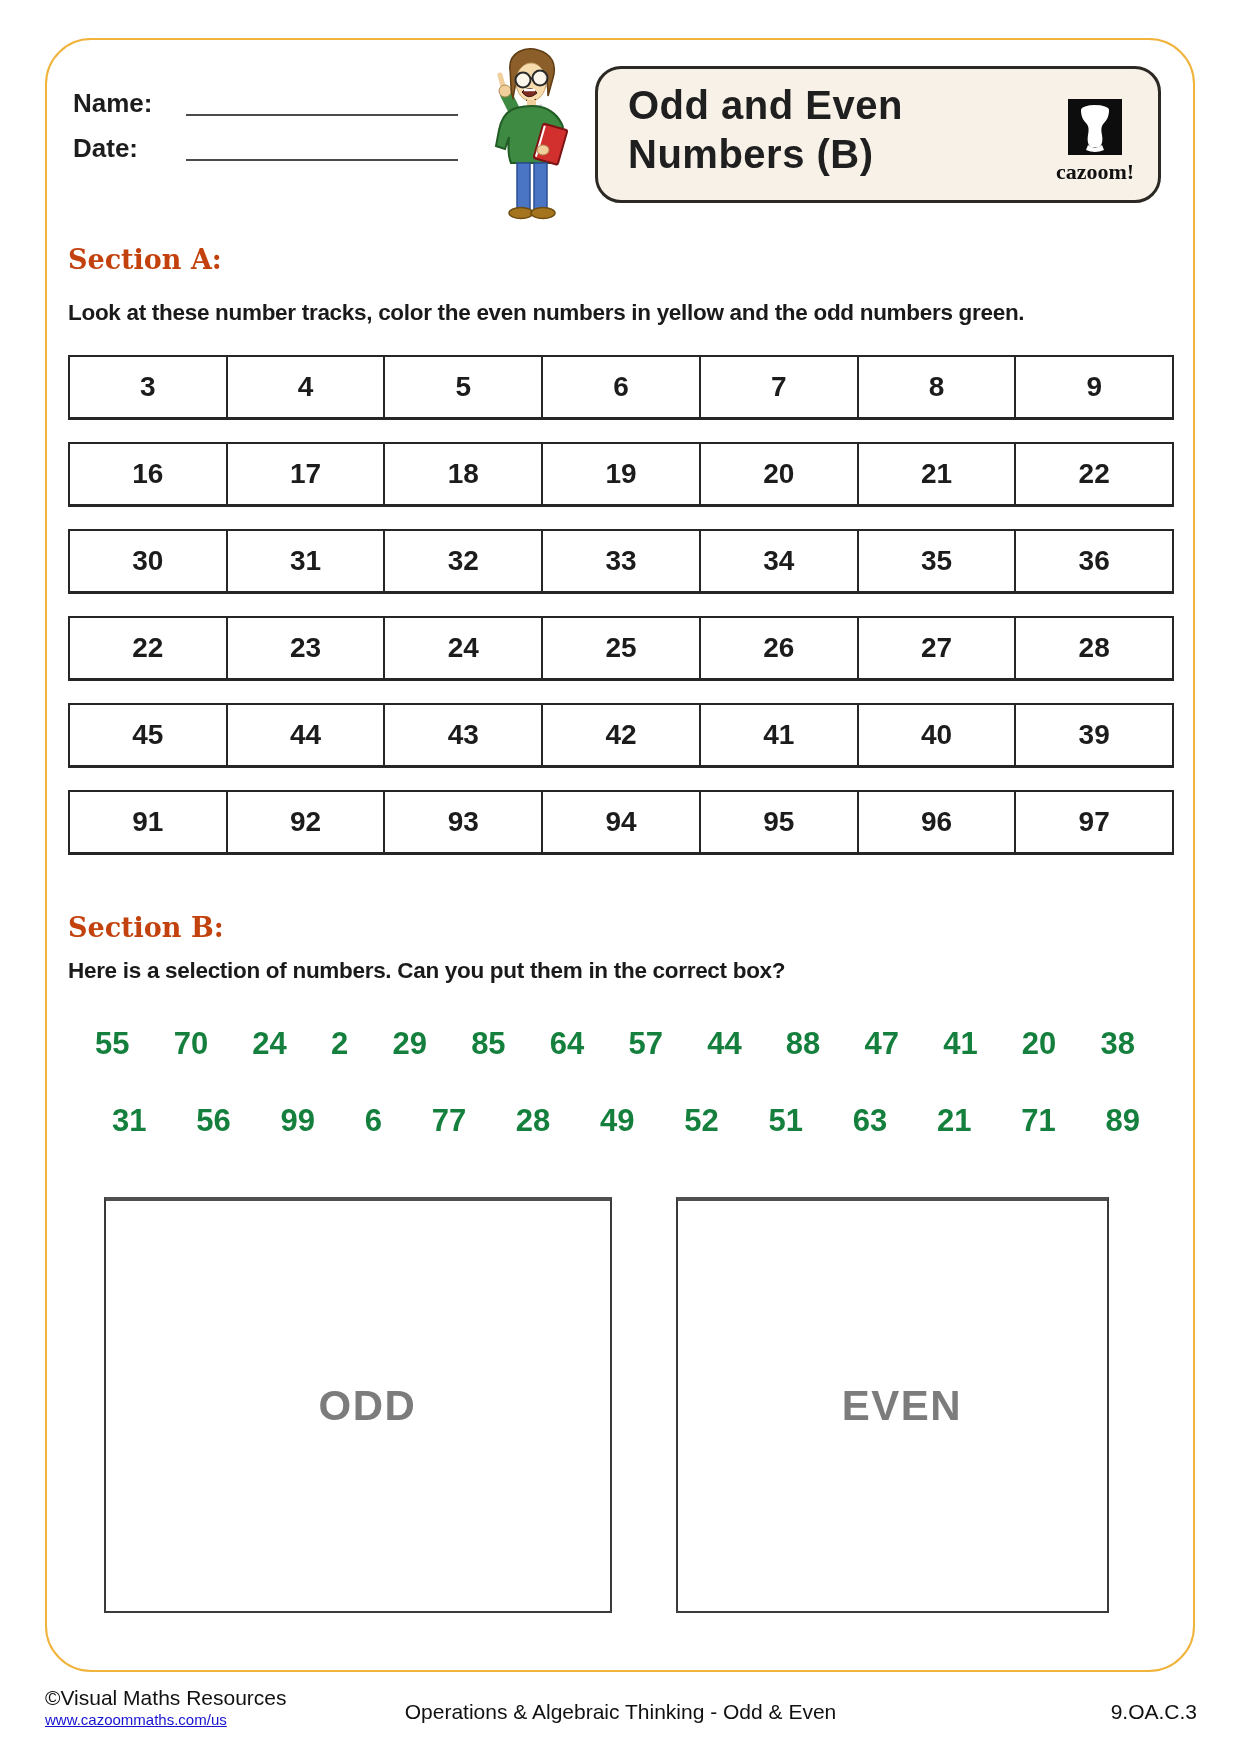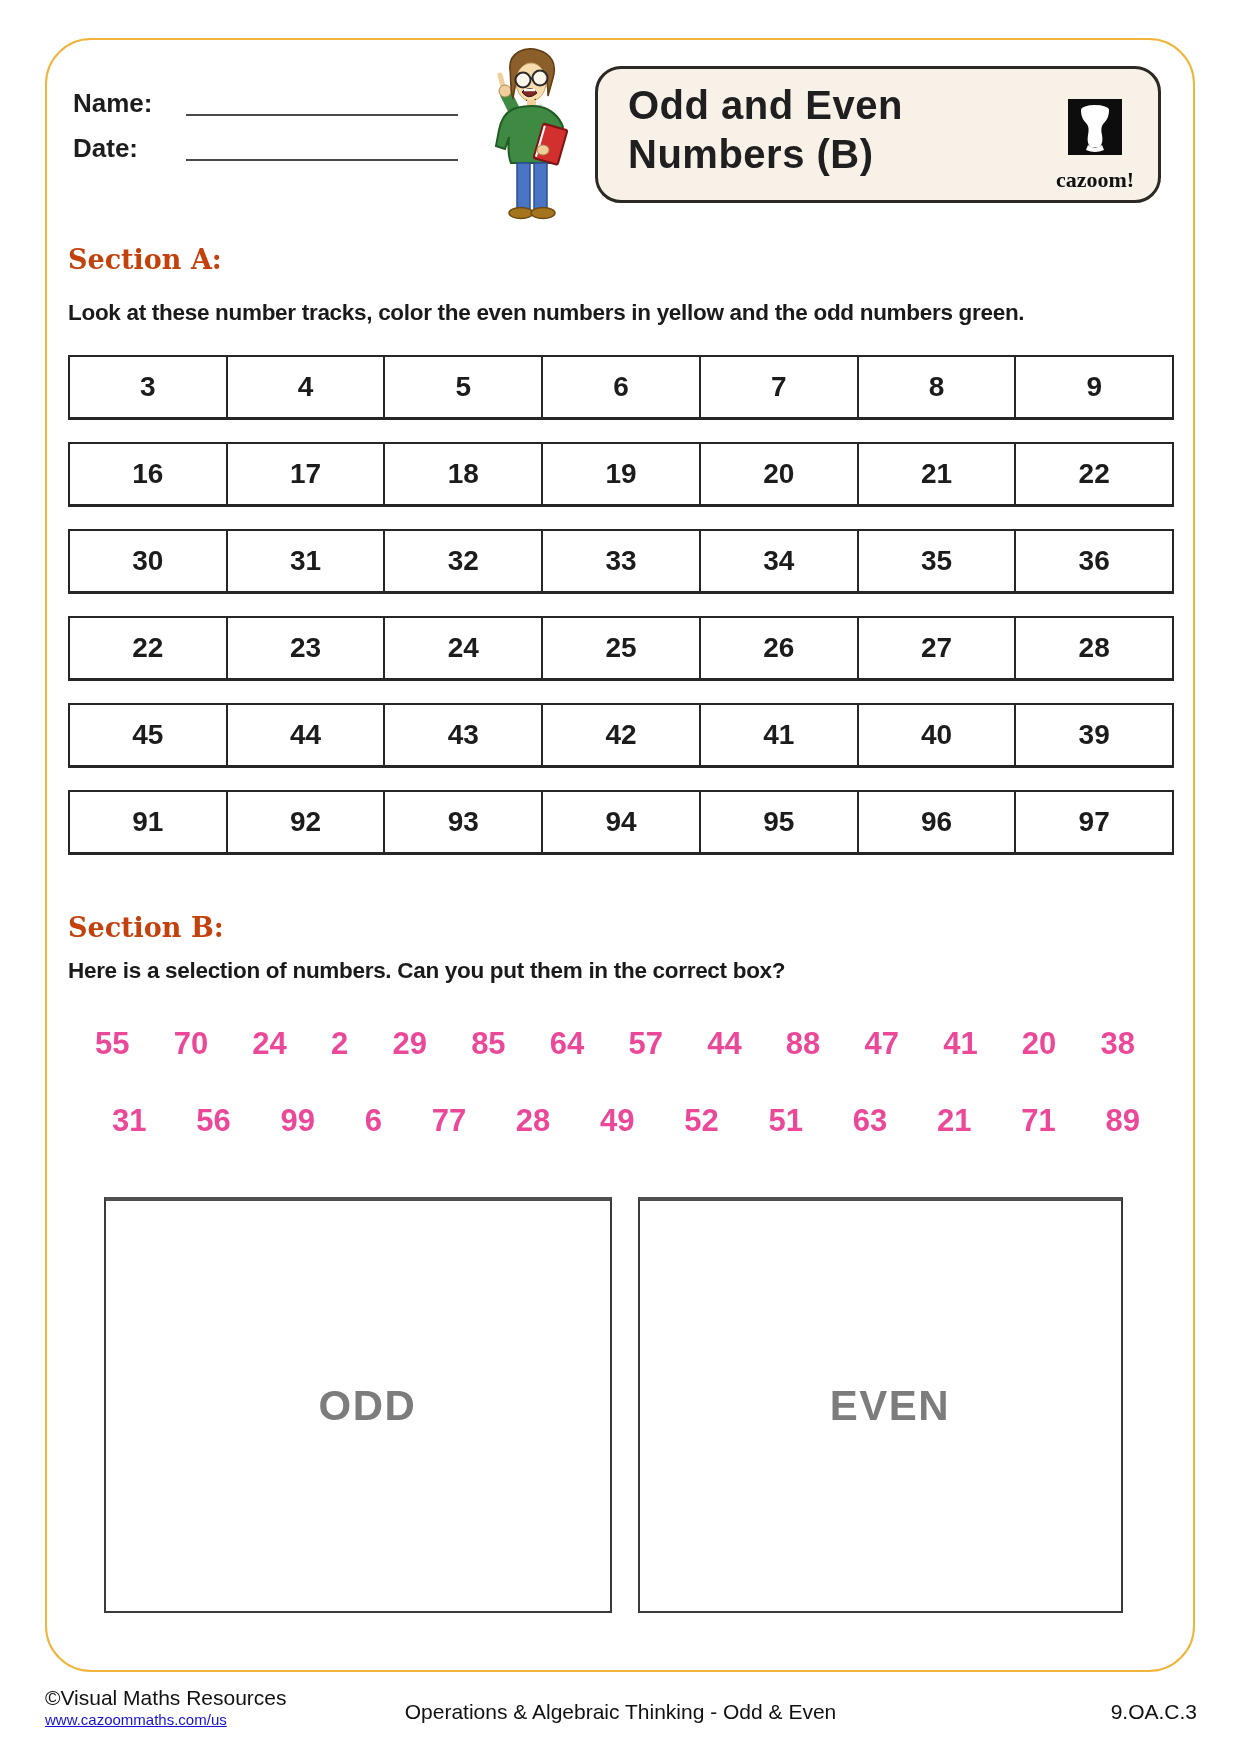--- a/index.html
+++ b/index.html
@@ -10,46 +10,46 @@
 
   
   .field-label{position:absolute;font-size:26px;font-weight:bold;color:#1d1d1d;}
   .write-line{position:absolute;height:0;border-bottom:2px solid #4b4b4b;width:272px;}
   .title-box{position:absolute;left:595px;top:66px;width:566px;height:137px;
              background:var(--title-box-bg,#f8f1e8);border:3px solid #2c2823;border-radius:26px;box-sizing:border-box;}
   .title-text{position:absolute;left:30px;top:12px;width:390px;font-size:40px;font-weight:bold;
               line-height:1.22;color:#1f1f1f;letter-spacing:0.5px;}
   .logo{position:absolute;right:20px;top:30px;width:86px;text-align:center;}
   .logo-square{width:54px;height:56px;margin:0 auto;display:block;}
-  .logo-text{font-family:"Liberation Serif",serif;font-weight:bold;font-size:22px;color:#111;margin-top:12px;}
+  .logo-text{font-family:"Liberation Serif",serif;font-weight:bold;font-size:22px;color:#111;margin-top:4px;}
 
   
   .section-heading{position:absolute;left:68px;font-family:"DejaVu Serif",serif;
                    font-weight:bold;font-size:27px;color:#c2410c;}
   .instruction{position:absolute;left:68px;font-size:22.5px;font-weight:bold;letter-spacing:-0.3px;color:#1a1a1a;}
 
   
   .tracks{position:absolute;left:68px;top:355px;width:1106px;display:flex;flex-direction:column;gap:22px;}
   .track-row{display:flex;height:65px;box-sizing:border-box;border:2px solid #262626;border-bottom-width:3px;background:#fff;}
   .track-cell{flex:1;display:flex;align-items:center;justify-content:center;
               font-size:28px;font-weight:bold;color:#1c1c1c;border-left:2px solid #262626;}
   .track-cell:first-child{border-left:none;}
 
   
   .selection-row{position:absolute;display:flex;justify-content:space-between;
-                 font-size:31px;font-weight:bold;color:#ec4899;}
+                 font-size:31px;font-weight:bold;color:#15803d;}
   .selection-row.r1{left:95px;top:1026px;width:1040px;}
   .selection-row.r2{left:112px;top:1103px;width:1028px;}
 
   
   .sort-box{position:absolute;top:1197px;height:416px;box-sizing:border-box;background:#fff;
             border:2px solid #3a3a3a;border-top:4px solid #4f4f4f;
             display:flex;align-items:center;justify-content:center;padding-left:19px;}
   .sort-box.odd{left:104px;width:508px;}
-  .sort-box.even{left:638px;width:485px;}
+  .sort-box.even{left:676px;width:433px;}
   .sort-label{font-size:42px;font-weight:bold;color:var(--label-gray,#7c7c7c);letter-spacing:1.5px;}
 
   
   .footer-copyright{position:absolute;left:45px;top:1686px;font-size:21px;color:#111;}
   .footer-link{position:absolute;left:45px;top:1711px;font-size:15px;
                color:var(--link-blue,#1512d0);text-decoration:underline;}
   .footer-center{position:absolute;left:0;top:1700px;width:1241px;text-align:center;font-size:21px;color:#111;}
   .footer-right{position:absolute;right:44px;top:1700px;font-size:21px;color:#111;}
 </style>
 </head>

